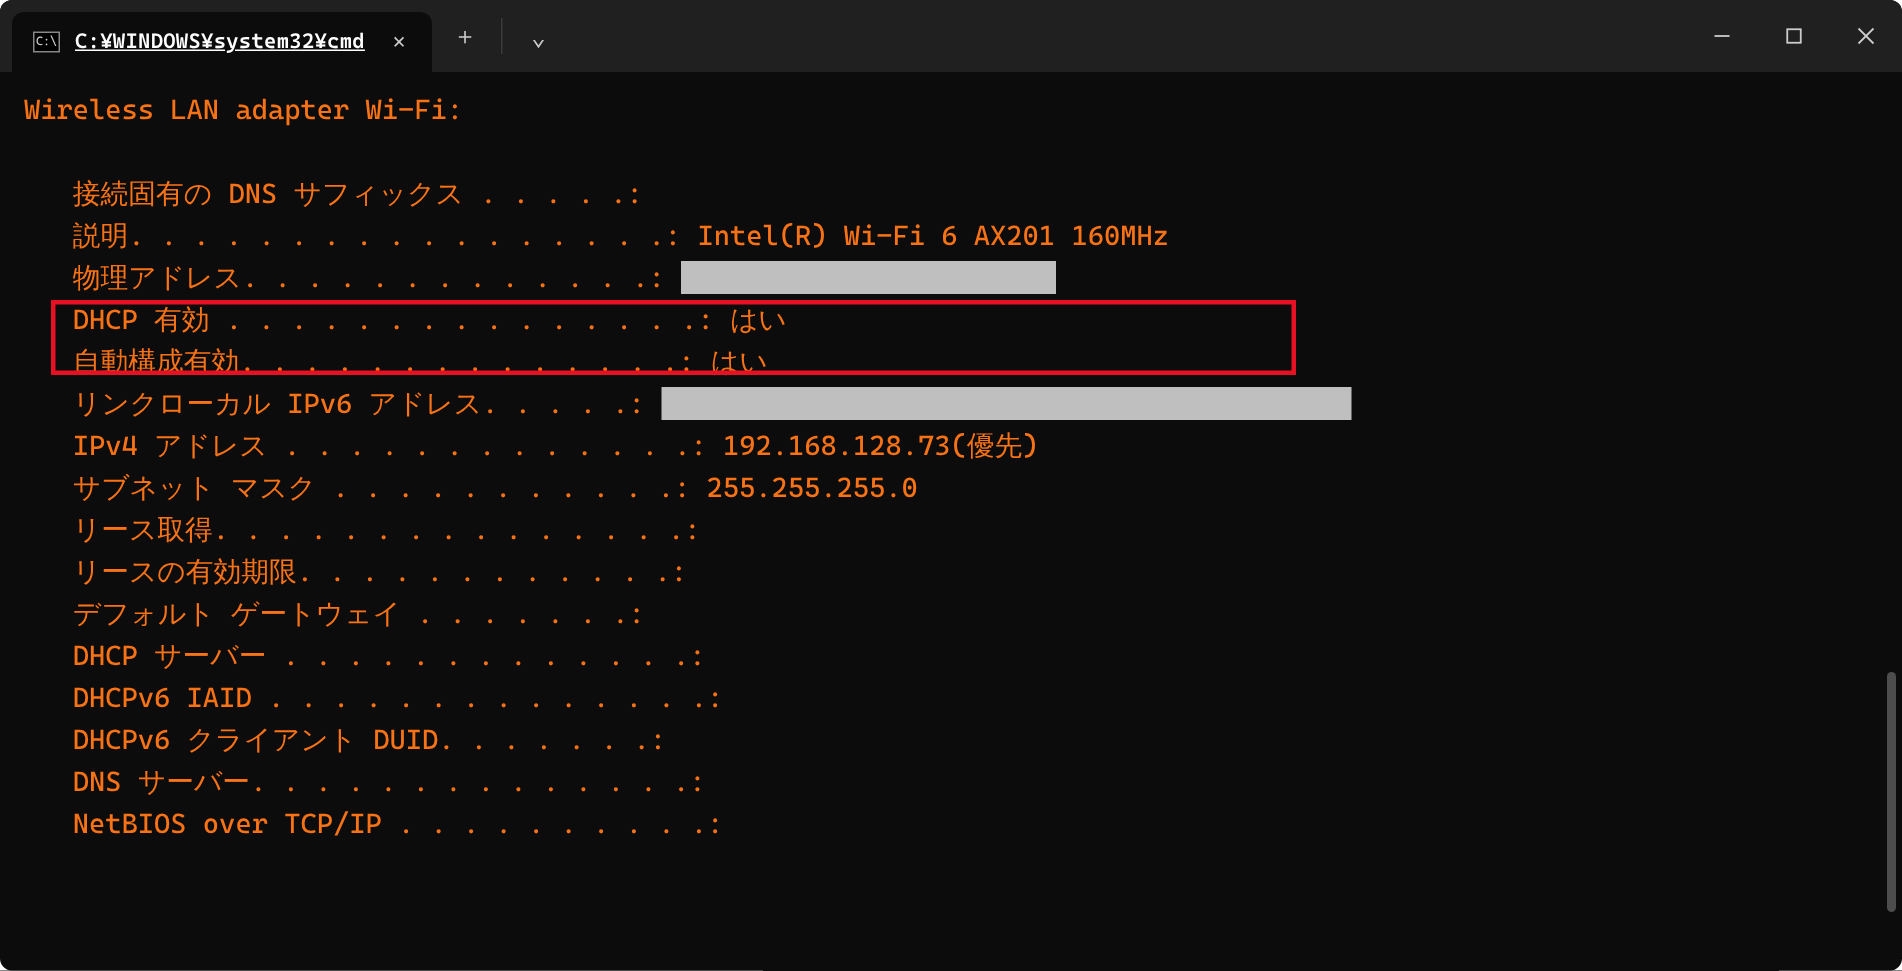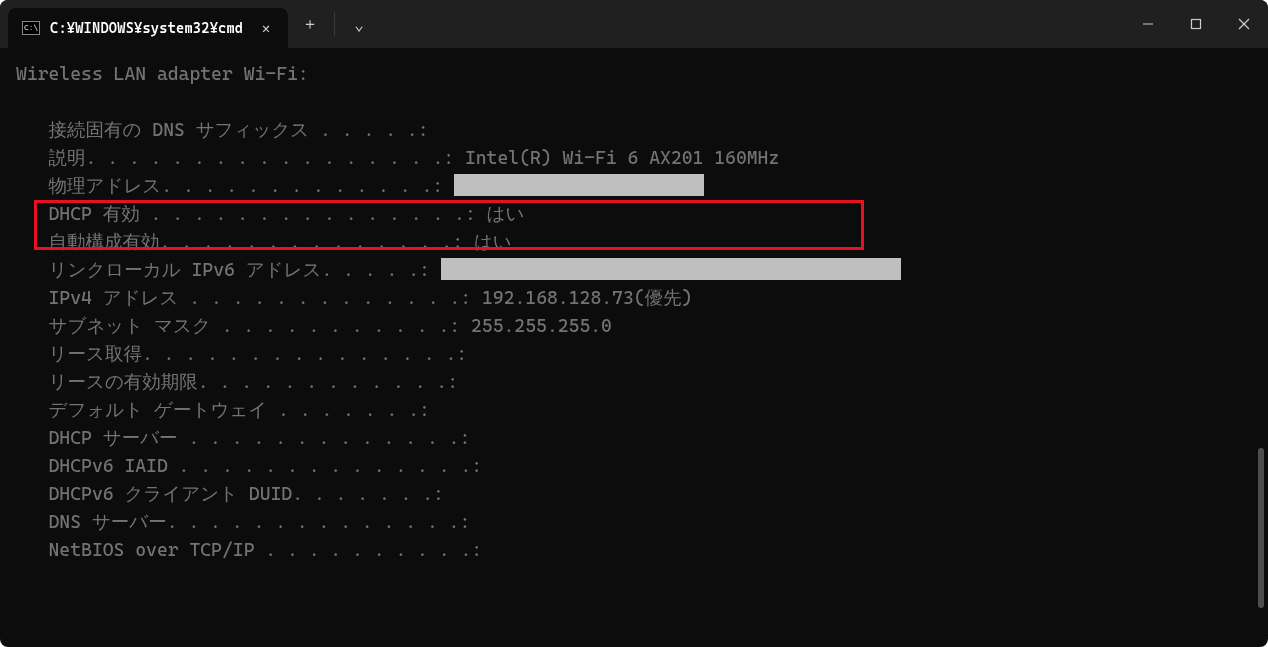--- a/index.html
+++ b/index.html
@@ -48,21 +48,21 @@
     width: 18px; height: 14px;
     background: #000;
     border: 1px solid #888;
     position: relative;
     font-size: 8px;
     color: #ccc;
     line-height: 12px;
     text-align: left;
     padding-left: 1px;
   }
-  .tab-title { flex: 1; font-weight: 600; letter-spacing: .2px; }
+  .tab-title { flex: 1; font-weight: 600; letter-spacing: .2px; text-decoration: underline; }
   .tab-close { width: 20px; text-align: center; color: #ccc; font-size: 14px; }
   .tab-actions {
     display: flex;
     align-items: center;
     color: #ccc;
   }
   .tab-action-btn, .win-btn {
     width: 48px; height: 48px;
     display: flex; align-items: center; justify-content: center;
     color: #cccccc;
@@ -70,21 +70,21 @@
   .tab-action-btn { font-size: 16px; width: 44px; }
   .tab-divider {
     width: 1px; height: 24px; background: #3a3a3a; margin: 0 2px;
   }
   .win-controls { display: flex; }
   .win-btn svg { stroke: #cccccc; }
   .terminal {
     position: absolute;
     left: 0; right: 0; top: 60px;
     padding: 0 16px 20px 16px;
-    color: #737373;
+    color: #f97316;
     font-size: 18.5px;
     line-height: 28px;
     white-space: pre;
     font-family: Consolas, "Cascadia Mono", "MS Gothic", monospace;
   }
   .scrollbar {
     position: absolute;
     right: 4px;
     top: 448px;
     width: 6px;

